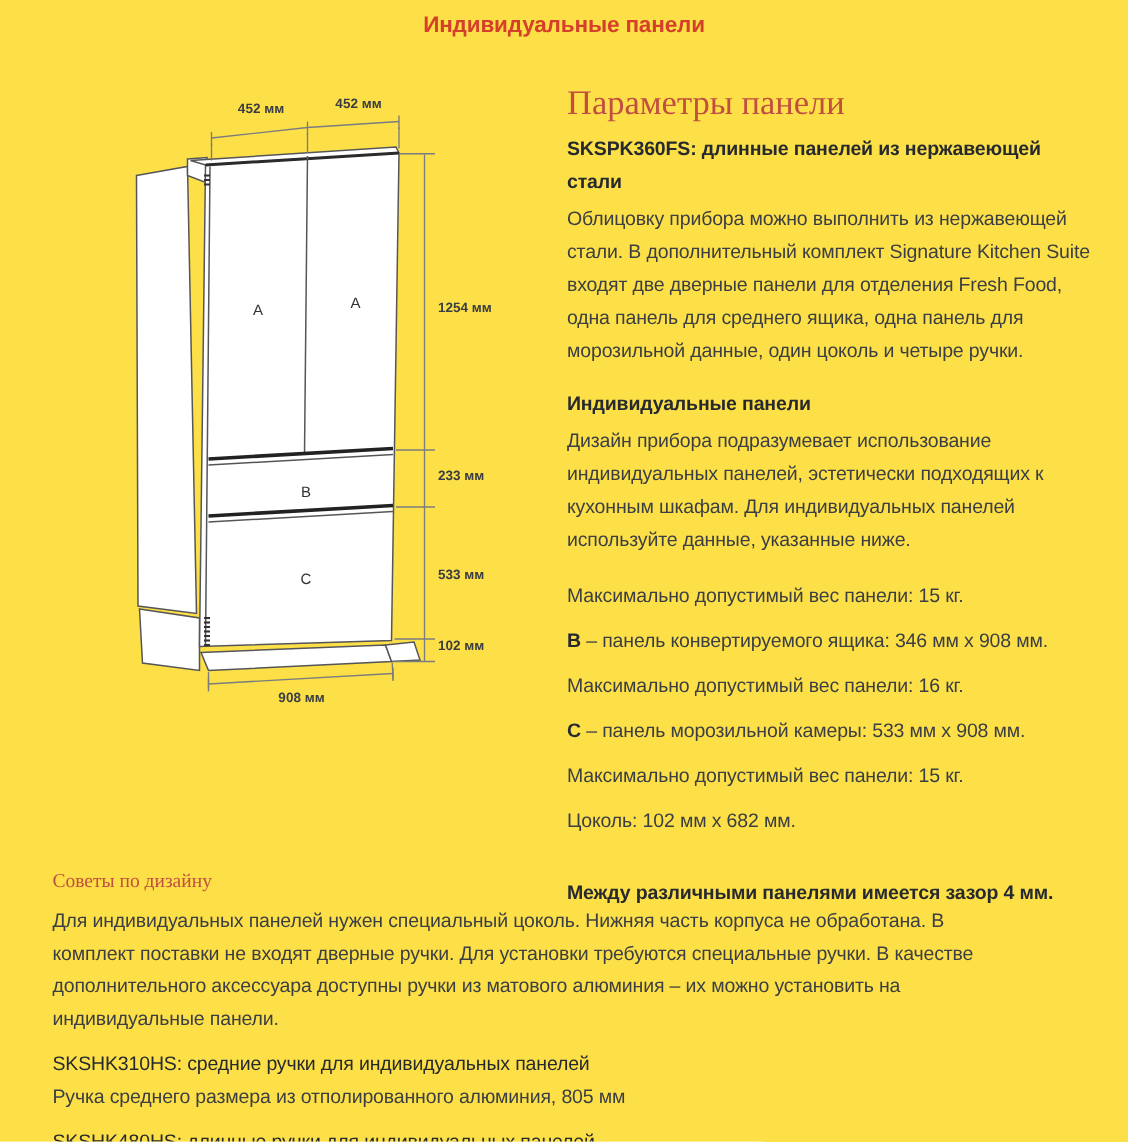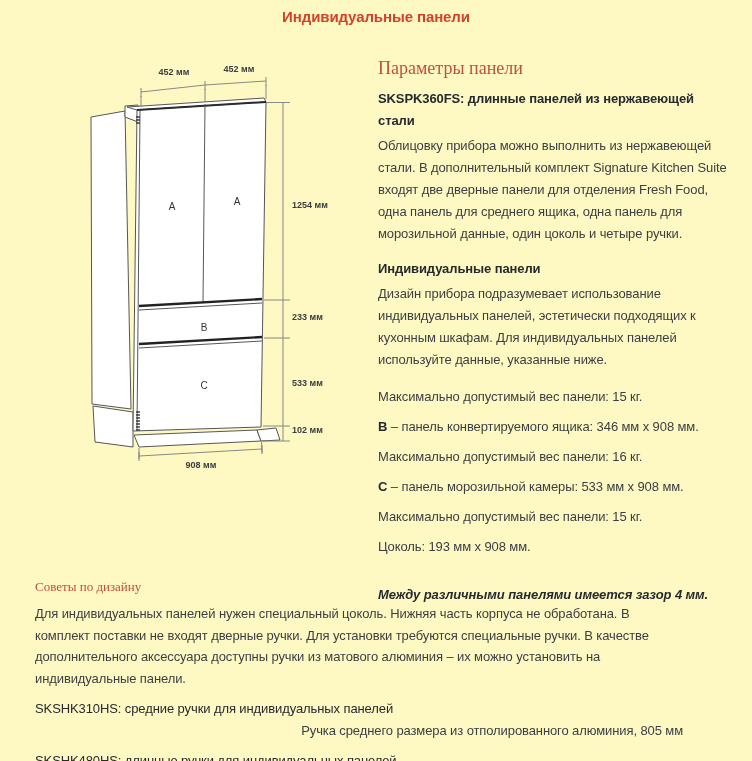--- a/index.html
+++ b/index.html
@@ -4,61 +4,61 @@
 <style>
   * { box-sizing: border-box; }
   html, body { margin: 0; padding: 0; }
   body {
     width: 752px; height: 761px;
     background: #ffffff;
     font-family: "Liberation Sans", sans-serif;
     position: relative;
     overflow: hidden;
   }
-  .page { position: absolute; inset: 0; background: #fef9c3; }
+  .page { position: absolute; inset: 0; background: #fde047; }
 
   .page-title {
     position: absolute; top: 8px; left: 0; width: 100%;
     margin: 0; text-align: center;
     font-size: 15px; font-weight: bold; color: #d4402a;
     letter-spacing: -0.1px;
   }
 
   .diagram { position: absolute; left: 60px; top: 55px; }
 
   .params {
     position: absolute; left: 378px; top: 57px; width: 352px;
     font-size: 13px; line-height: 22px; color: #3b3e43;
     letter-spacing: -0.1px;
   }
   .serif-heading {
     font-family: "Liberation Serif", serif;
     font-weight: normal; color: #c14f41;
-    margin: 0 0 8px 0; font-size: 18px; line-height: 23px;
+    margin: 0 0 8px 0; font-size: 23px; line-height: 23px;
     letter-spacing: 0;
   }
   .params p { margin: 0; }
   .bold-line { font-weight: bold; color: #26292e; }
   .kit-title { margin: 0 0 3px 0 !important; }
   .kit-body { margin: 0 0 13px 0 !important; }
   .custom-title { margin: 0 0 3px 0 !important; }
   .custom-body { margin: 0 0 15px 0 !important; }
   .spec { margin: 0 0 8px 0 !important; }
   .spec b { color: #26292e; }
-  .gap-note { margin: 26px 0 0 0 !important; font-weight: bold; color: #26292e; font-style: italic; }
+  .gap-note { margin: 26px 0 0 0 !important; font-weight: bold; color: #26292e; }
 
   .tips {
     position: absolute; left: 35px; top: 575px; width: 648px;
     font-size: 13px; line-height: 21.5px; color: #3b3e43;
     letter-spacing: -0.1px;
   }
   .tips .serif-heading { font-size: 13px; margin: 0 0 5px 0; }
   .tips p { margin: 0; }
   .handle-title { margin: 9px 0 0 0 !important; font-weight: normal; color: #26292e; }
-  .handle-desc { margin: 0 !important; text-align: right; }
+  .handle-desc { margin: 0 !important; }
 
   svg text {
     font-family: "Liberation Sans", sans-serif;
     font-size: 9px; font-weight: 600; fill: #3a3d42;
   }
   svg text.panel-letter { font-size: 10px; font-weight: 400; fill: #333; }
 </style>
 </head>
 <body>
 
@@ -151,21 +151,21 @@
     <p class="bold-line kit-title">SKSPK360FS: длинные панелей из нержавеющей стали</p>
     <p class="kit-body">Облицовку прибора можно выполнить из нержавеющей стали. В дополнительный комплект Signature Kitchen Suite входят две дверные панели для отделения Fresh Food, одна панель для среднего ящика, одна панель для морозильной данные, один цоколь и четыре ручки.</p>
     <p class="bold-line custom-title">Индивидуальные панели</p>
     <p class="custom-body">Дизайн прибора подразумевает использование индивидуальных панелей, эстетически подходящих к кухонным шкафам. Для индивидуальных панелей используйте данные, указанные ниже.</p>
 
     <p class="spec">Максимально допустимый вес панели: 15 кг.</p>
     <p class="spec"><b>B</b><span> – панель конвертируемого ящика: 346 мм x 908 мм.</span></p>
     <p class="spec">Максимально допустимый вес панели: 16 кг.</p>
     <p class="spec"><b>C</b><span> – панель морозильной камеры: 533 мм x 908 мм.</span></p>
     <p class="spec">Максимально допустимый вес панели: 15 кг.</p>
-    <p class="spec">Цоколь: 193 мм x 908 мм.</p>
+    <p class="spec">Цоколь: 102 мм x 682 мм.</p>
 
     <p class="gap-note">Между различными панелями имеется зазор 4 мм.</p>
   </section>
 
   <section class="tips">
     <h2 class="serif-heading">Советы по дизайну</h2>
     <p>Для индивидуальных панелей нужен специальный цоколь. Нижняя часть корпуса не обработана. В комплект поставки не входят дверные ручки. Для установки требуются специальные ручки. В качестве дополнительного аксессуара доступны ручки из матового алюминия – их можно установить на индивидуальные панели.</p>
     <p class="handle-title">SKSHK310HS: средние ручки для индивидуальных панелей</p>
     <p class="handle-desc">Ручка среднего размера из отполированного алюминия, 805 мм</p>
     <p class="handle-title">SKSHK480HS: длинные ручки для индивидуальных панелей</p>

